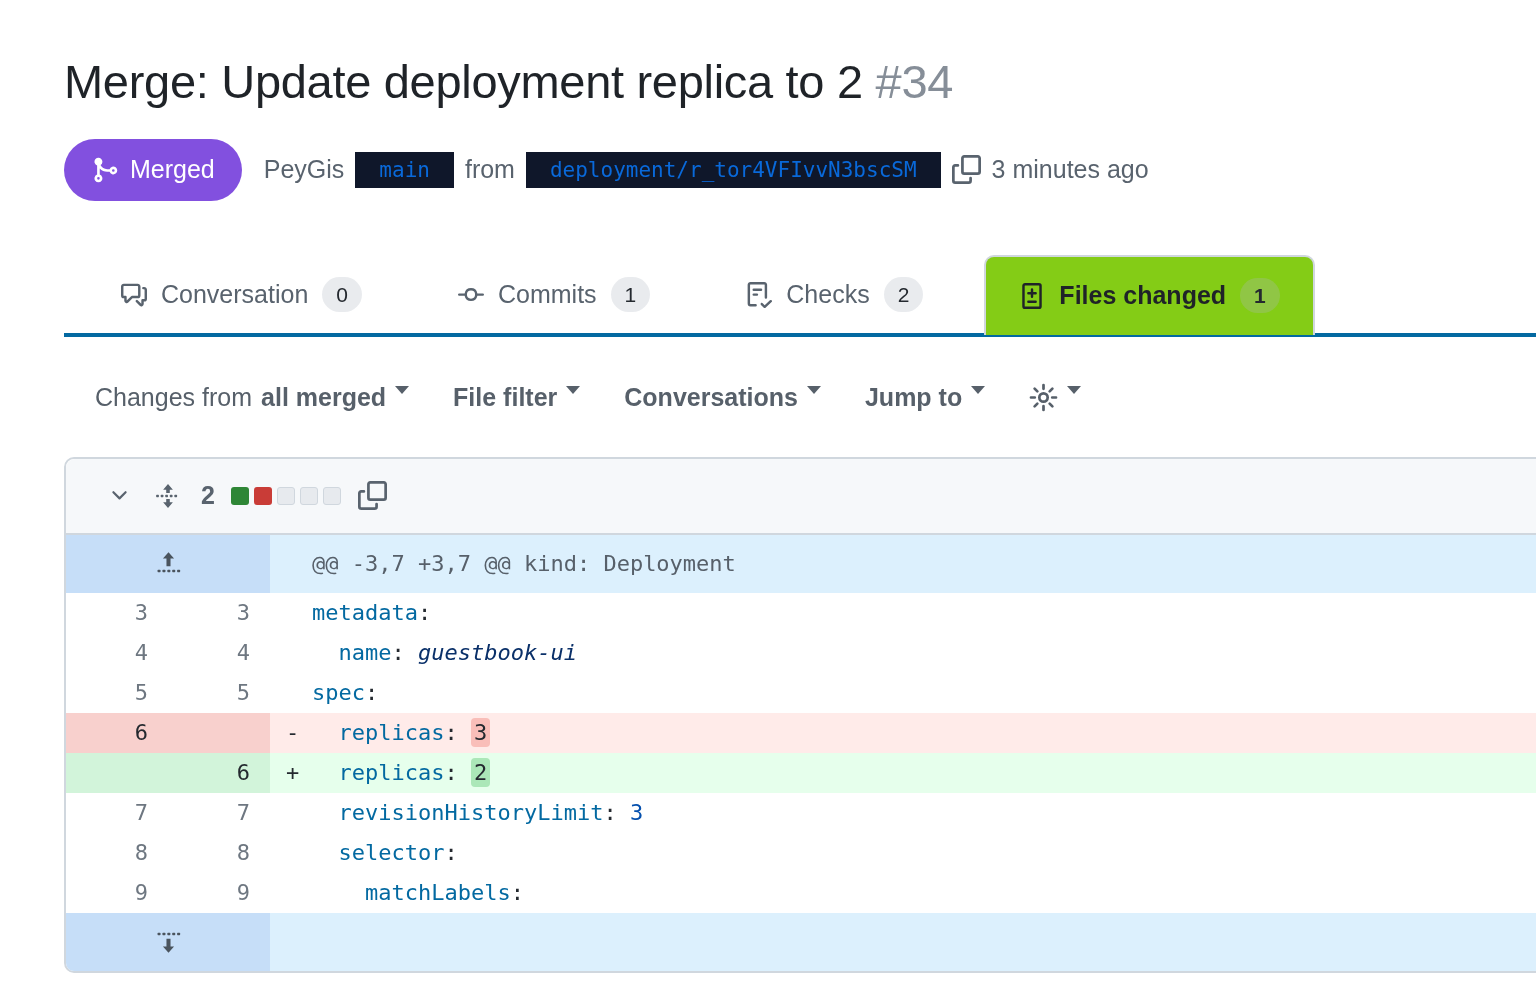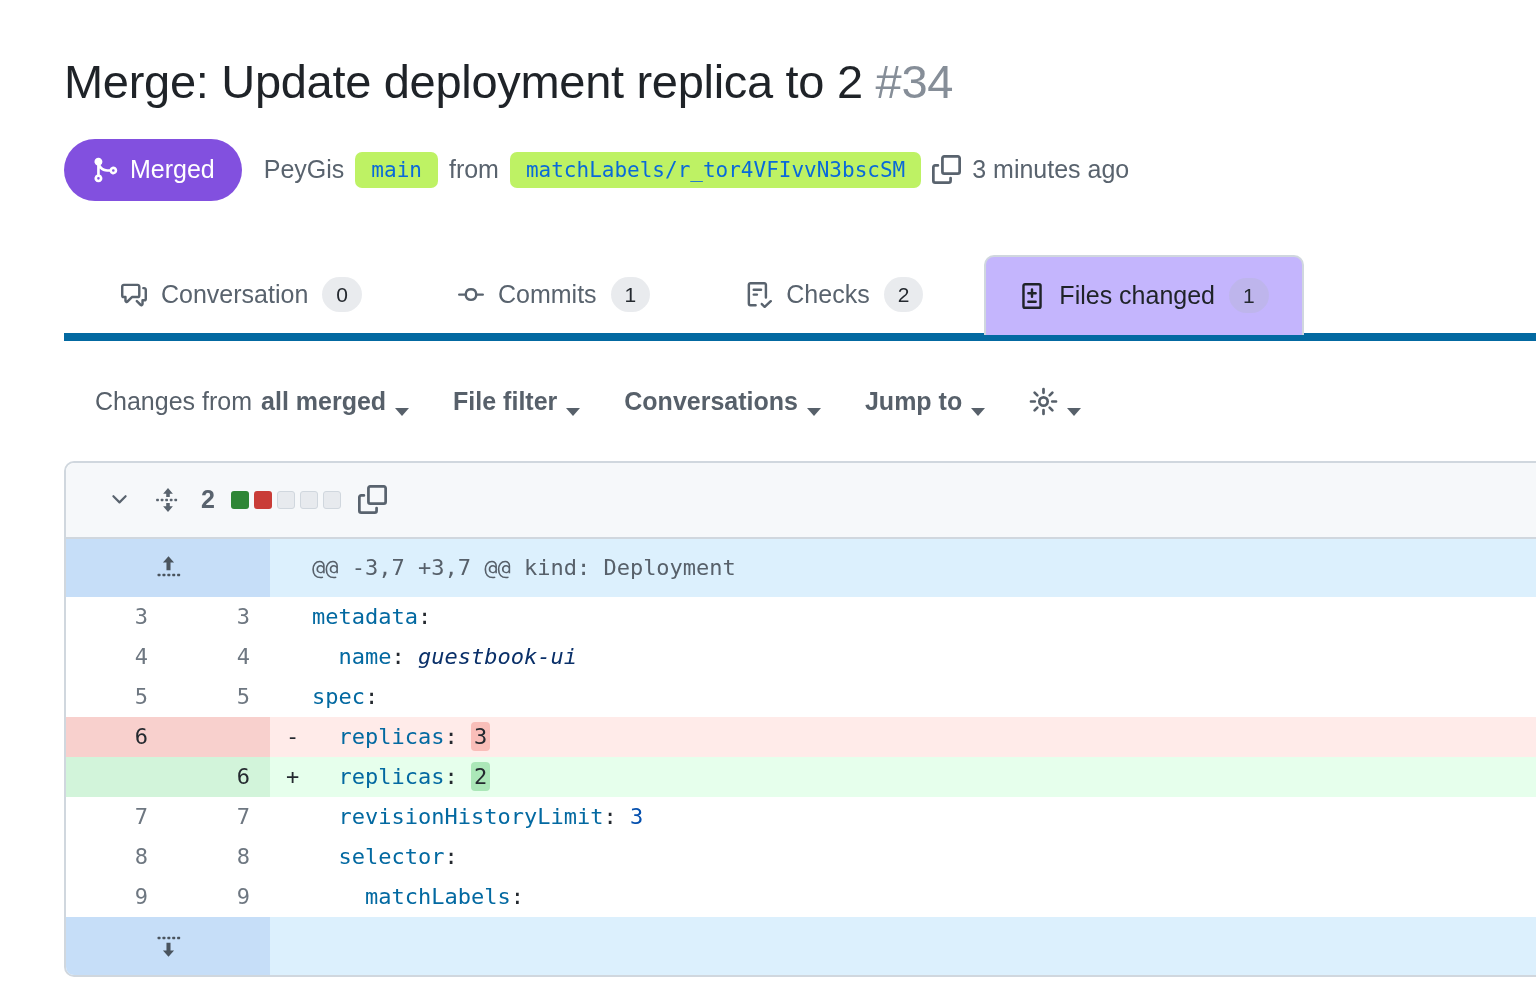--- a/index.html
+++ b/index.html
@@ -12,37 +12,37 @@
   .pr-title .num { color: #868e98; }
 
   
   .byline-row { margin: 24px 0 0 64px; display: flex; align-items: center; gap: 22px; height: 62px; }
   .state-badge { height: 62px; padding: 0 27px; border-radius: 32px; background: #8250df; color: #fff;
                  display: inline-flex; align-items: center; gap: 11px; font-size: 25px; font-weight: 500; }
   .state-badge svg { width: 28px; height: 28px; }
   .byline { display: flex; align-items: center; gap: 11px; font-size: 25px; color: #59636e; }
   .byline .author { font-weight: 400; }
   .branch-label { font-family: "DejaVu Sans Mono", "Liberation Mono", monospace; font-size: 21px; color: #0969da;
-                  background: #bef264; padding: 6px 16px; border-radius: 7px; }
+                  background: #0f172a; padding: 6px 24px; border-radius: 0; }
   .icon-btn { display: inline-flex; align-items: center; color: #59636e; background: none; border: none; cursor: pointer; }
   .icon-btn svg { width: 29px; height: 29px; }
 
   
-  .tabs-bar { margin: 54px 0 0 64px; display: flex; align-items: flex-end; border-bottom: 8px solid #0369a1; padding-left: 22px; }
+  .tabs-bar { margin: 54px 0 0 64px; display: flex; align-items: flex-end; border-bottom: 4px solid #0369a1; padding-left: 22px; }
   .tab { display: flex; align-items: center; gap: 14px; height: 78px; padding: 0 33px; margin-right: 26px;
          font-size: 25px; color: #59636e; text-decoration: none; border: 2px solid transparent; border-bottom: none;
          border-radius: 10px 10px 0 0; cursor: pointer; }
   .tab svg { width: 26px; height: 26px; flex: none; }
-  .tab.active { background: #c4b5fd; border-color: #d0d7de; color: #1f2328; margin-bottom: -2px; height: 80px; }
+  .tab.active { background: #84cc16; border-color: #d0d7de; color: #1f2328; margin-bottom: -2px; height: 80px; font-weight: bold; }
   .counter { background: rgba(175,184,193,0.28); border-radius: 999px; font-size: 21px; line-height: 1;
              padding: 7px 14px; color: #24292f; min-width: 36px; text-align: center; }
 
   
   .toolbar { margin: 46px 0 0 95px; display: flex; align-items: center; gap: 44px; font-size: 25px; color: #57606a; }
-  .dd { display: inline-flex; align-items: flex-end; gap: 9px; cursor: pointer; }
+  .dd { display: inline-flex; align-items: flex-start; gap: 9px; cursor: pointer; }
   .dd .lbl-strong { font-weight: 700; color: #57606a; }
   .caret { width: 0; height: 0; border-left: 7px solid transparent; border-right: 7px solid transparent;
            border-top: 8px solid currentColor; display: inline-block; margin-top: 3px; }
   .gear-dd svg { width: 29px; height: 29px; }
 
   
   .card { margin: 45px 0 0 64px; width: 1490px; border: 2px solid #d0d7de; border-radius: 10px; background: #fff; }
   .card-header { height: 76px; background: #f6f8fa; border-bottom: 2px solid #d0d7de; border-radius: 9px 9px 0 0;
                  display: flex; align-items: center; padding-left: 42px; }
   .card-header .chev { color: #59636e; } .card-header .chev svg { width: 23px; height: 23px; }
@@ -92,21 +92,21 @@
       <svg viewBox="0 0 16 16" fill="currentColor" aria-hidden="true">
           <path d="M5.45 5.154A4.25 4.25 0 0 0 9.25 7.5h1.378a2.251 2.251 0 1 1 0 1.5H9.25A5.734 5.734 0 0 1 5 7.123v3.505a2.25 2.25 0 1 1-1.5 0V5.372a2.25 2.25 0 1 1 1.95-.218ZM4.25 13.5a.75.75 0 1 0 0-1.5.75.75 0 0 0 0 1.5Zm8.5-4.5a.75.75 0 1 0 0-1.5.75.75 0 0 0 0 1.5ZM5 3.25a.75.75 0 1 1-1.5 0 .75.75 0 0 1 1.5 0Z"></path>
         </svg>
     </span>
     <span>Merged</span>
   </span>
   <span class="byline">
     <span class="author">PeyGis</span>
     <span class="branch-label">main</span>
     <span>from</span>
-    <span class="branch-label">matchLabels/r_tor4VFIvvN3bscSM</span>
+    <span class="branch-label">deployment/r_tor4VFIvvN3bscSM</span>
     <button class="icon-btn">
       <span style="display:inline-flex">
         <svg viewBox="0 0 16 16" fill="currentColor" aria-hidden="true">
             <path d="M0 6.75C0 5.784.784 5 1.75 5h1.5a.75.75 0 0 1 0 1.5h-1.5a.25.25 0 0 0-.25.25v7.5c0 .138.112.25.25.25h7.5a.25.25 0 0 0 .25-.25v-1.5a.75.75 0 0 1 1.5 0v1.5A1.75 1.75 0 0 1 9.25 16h-7.5A1.75 1.75 0 0 1 0 14.25Zm5-5C5 .784 5.784 0 6.75 0h7.5C15.216 0 16 .784 16 1.75v7.5A1.75 1.75 0 0 1 14.25 11h-7.5A1.75 1.75 0 0 1 5 9.25Zm1.75-.25a.25.25 0 0 0-.25.25v7.5c0 .138.112.25.25.25h7.5a.25.25 0 0 0 .25-.25v-7.5a.25.25 0 0 0-.25-.25Z"></path>
           </svg>
       </span>
     </button>
     <span>3 minutes ago</span>
   </span>
 </div>

